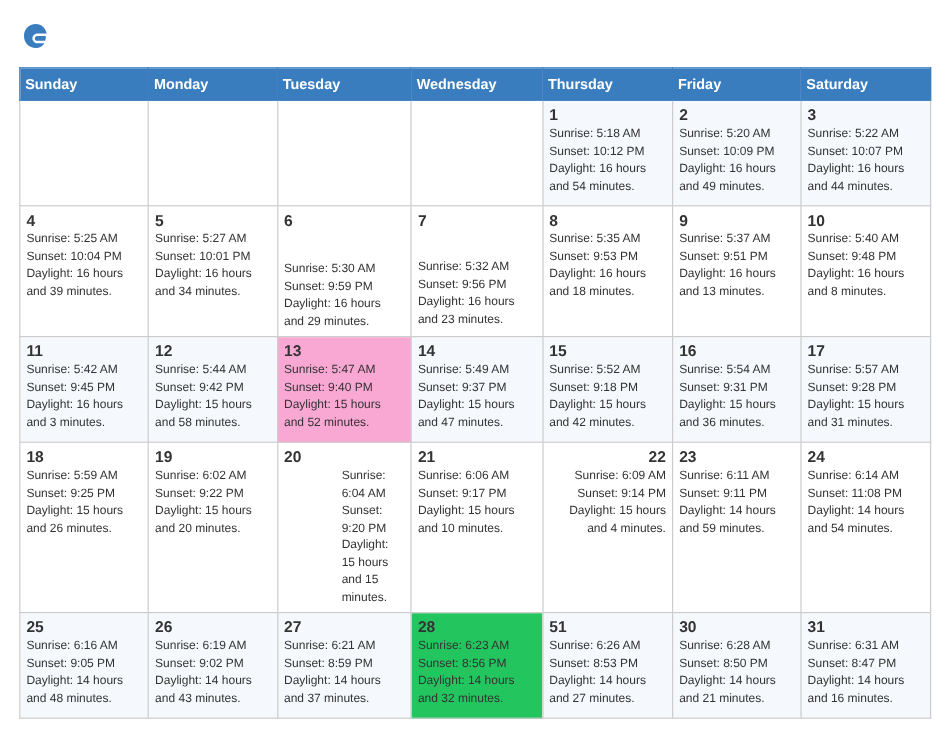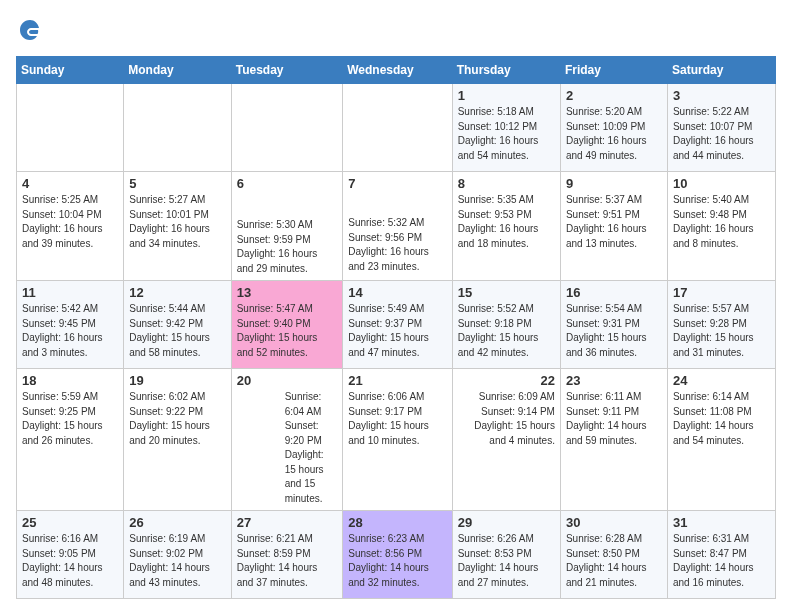--- a/index.html
+++ b/index.html
@@ -318,29 +318,29 @@
 Daylight: 14 hours
 and 43 minutes.</div>
         </td>
         <td style="background: rgb(245, 248, 252);">
           <span class="day-number">27</span>
           <div class="day-info" style="white-space: pre-line;">Sunrise: 6:21 AM
 Sunset: 8:59 PM
 Daylight: 14 hours
 and 37 minutes.</div>
         </td>
-        <td style="background: #c4b5fd;">
+        <td style="background: #22c55e;">
           <span class="day-number">28</span>
           <div class="day-info" style="white-space: pre-line;">Sunrise: 6:23 AM
 Sunset: 8:56 PM
 Daylight: 14 hours
 and 32 minutes.</div>
         </td>
         <td style="background: rgb(245, 248, 252);">
-          <span class="day-number">29</span>
+          <span class="day-number">51</span>
           <div class="day-info" style="white-space: pre-line;">Sunrise: 6:26 AM
 Sunset: 8:53 PM
 Daylight: 14 hours
 and 27 minutes.</div>
         </td>
         <td style="background: rgb(245, 248, 252);">
           <span class="day-number">30</span>
           <div class="day-info" style="white-space: pre-line;">Sunrise: 6:28 AM
 Sunset: 8:50 PM
 Daylight: 14 hours

